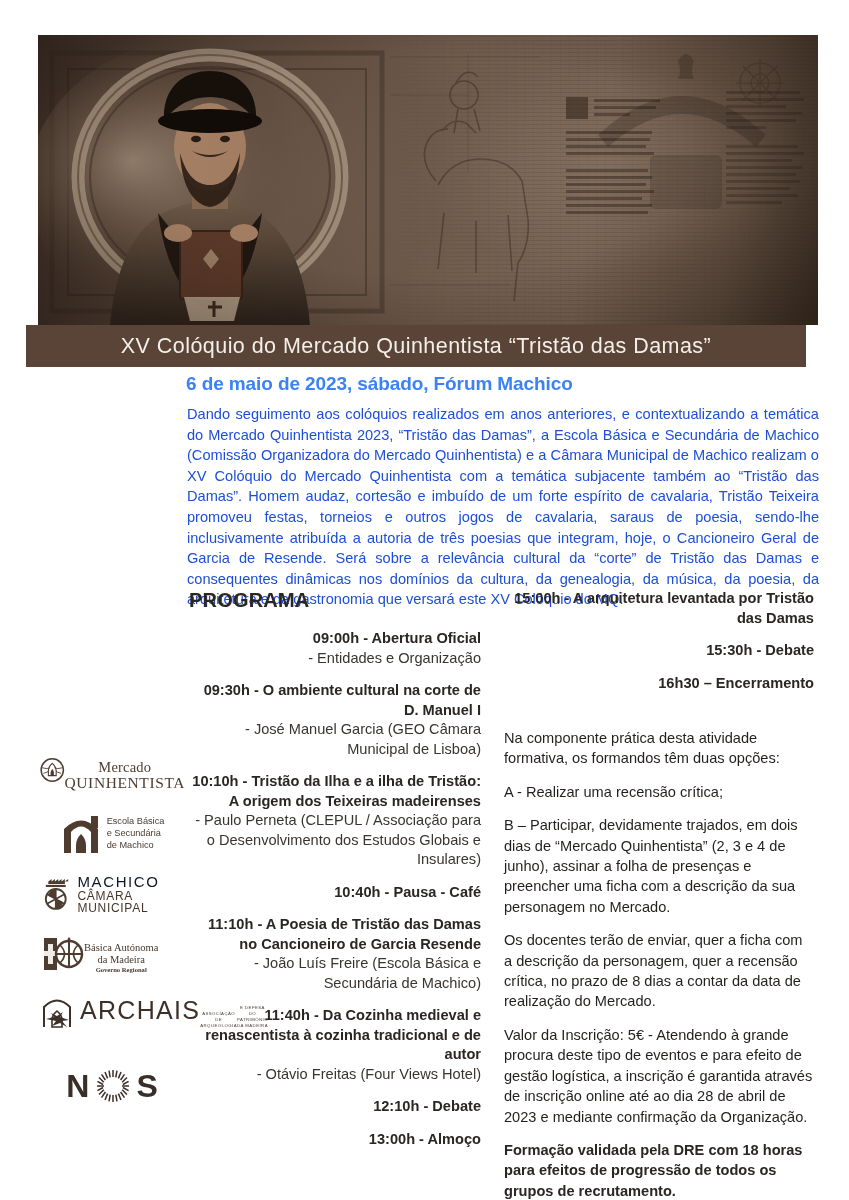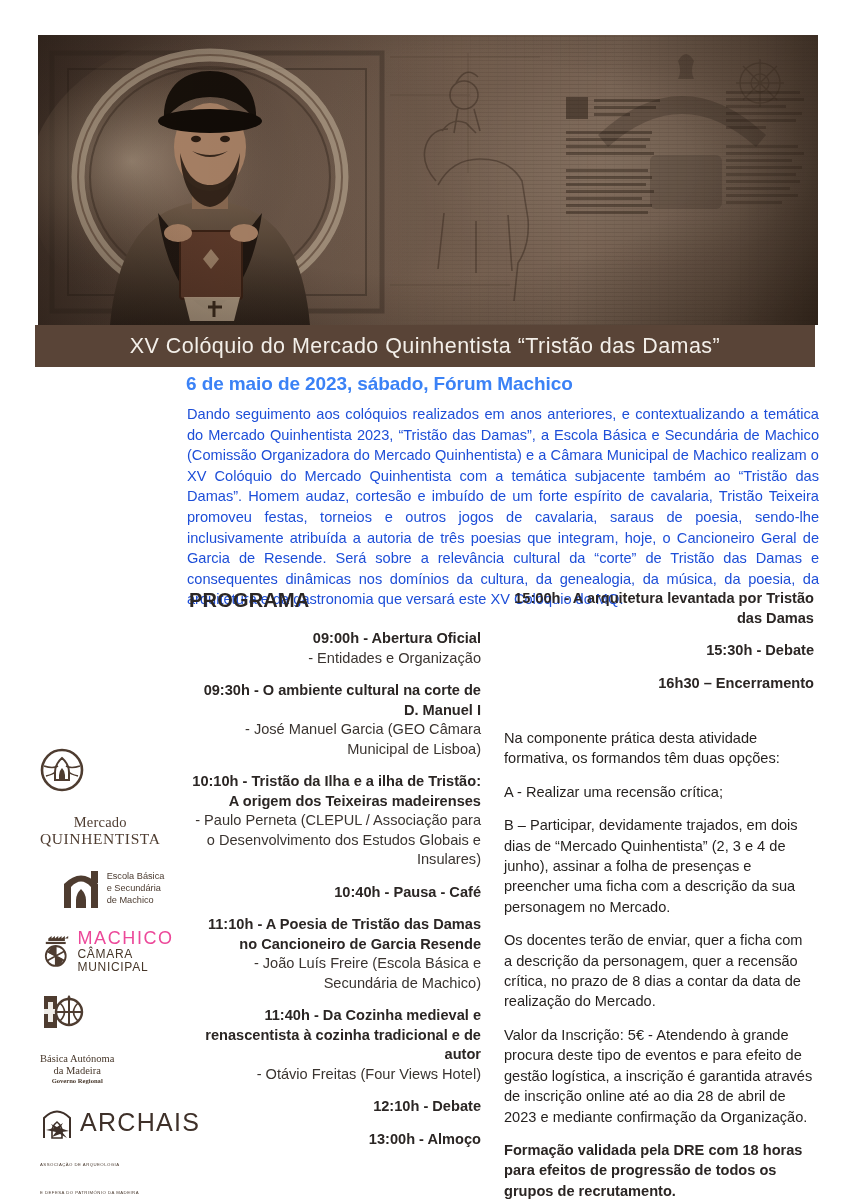--- a/index.html
+++ b/index.html
@@ -49,21 +49,21 @@
   .hero-vignette {
     position: absolute;
     inset: 0;
     background: radial-gradient(ellipse 85% 95% at 50% 45%, rgba(0,0,0,0) 40%, rgba(25,16,10,.55) 100%);
   }
   .hero svg.hero-art { position: absolute; inset: 0; width: 100%; height: 100%; }
 
   
   .banner {
     position: absolute;
-    left: 35px;
+    left: 26px;
     top: 325px;
     width: 780px;
     height: 42px;
     background: #594437;
     display: flex;
     align-items: center;
     justify-content: center;
   }
   .banner-title {
     color: #f3efe9;
@@ -143,24 +143,22 @@
 
   
   .logos {
     position: absolute;
     left: 40px;
     top: 748px;
     width: 145px;
   }
   .logo-block {
     display: flex;
-    flex-direction: column;
-    align-items: flex-start;
+    align-items: flex-end;
     color: #4e3c30;
-    gap: 19px;
   }
   .logo-row {
     display: flex;
     align-items: center;
     justify-content: center;
     gap: 6px;
   }
   .logo-mq-wordmark { text-align: center; line-height: 1.08; margin-top: 4px; }
   .logo-mq-l1 {
     font-family: "Liberation Serif", serif;
@@ -175,23 +173,23 @@
     letter-spacing: .6px;
   }
   .logo-ebs-text {
     font-size: 9.2px;
     line-height: 12.2px;
     color: #4a3a2f;
     text-align: left;
   }
   .logo-machico-text { text-align: left; line-height: 1.05; }
   .logo-machico-l1 {
-    font-size: 18px;
+    font-size: 15px;
     letter-spacing: 1.6px;
-    color: #ec4899;
+    color: #0f172a;
   }
   .logo-machico-l2 {
     font-size: 12px;
     letter-spacing: .7px;
     color: #463629;
   }
   .logo-ram-text {
     text-align: center;
     line-height: 1.12;
     margin-top: 3px;

